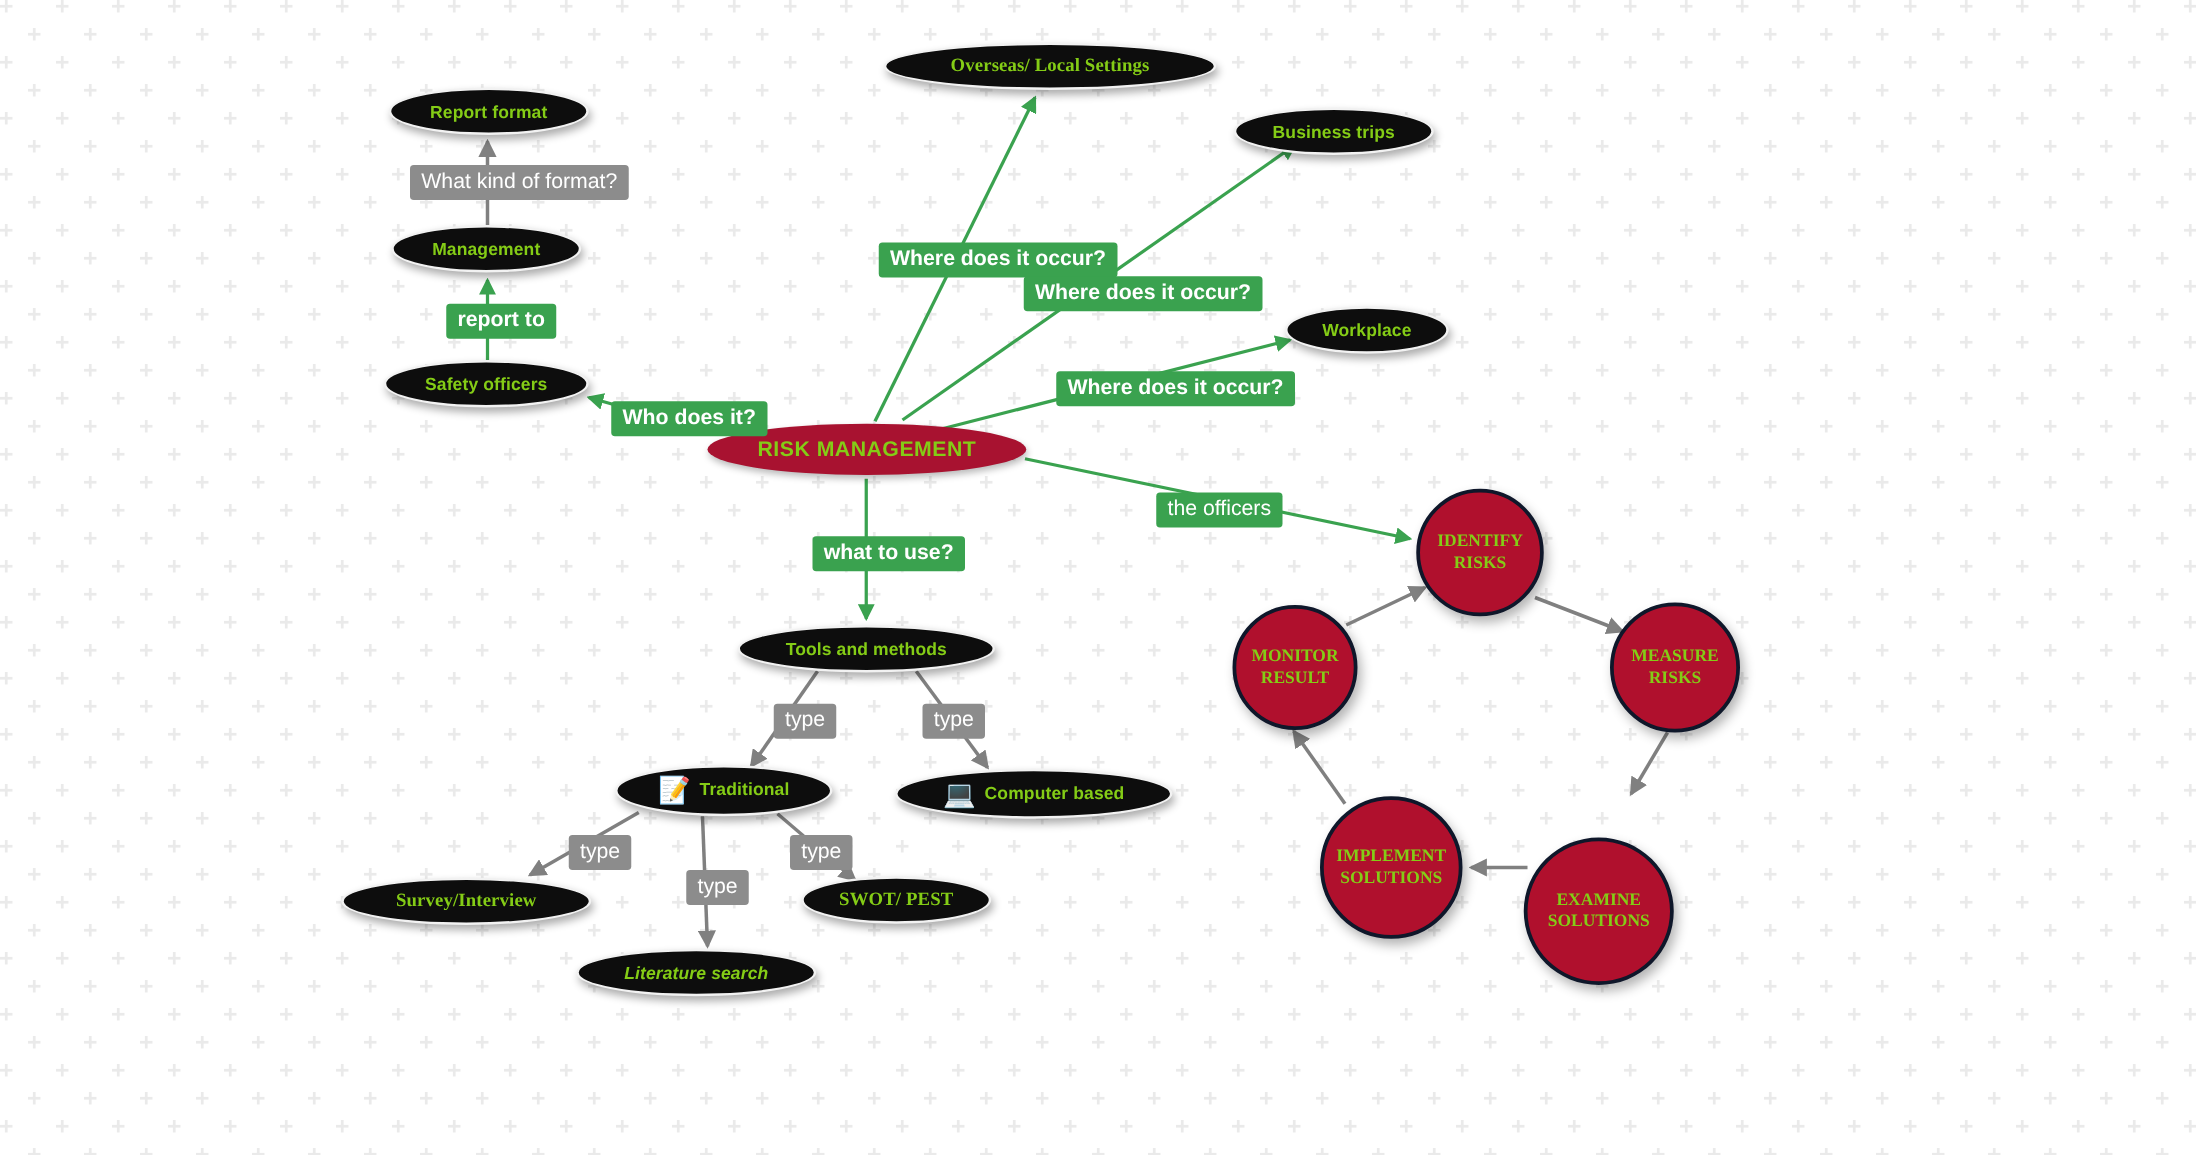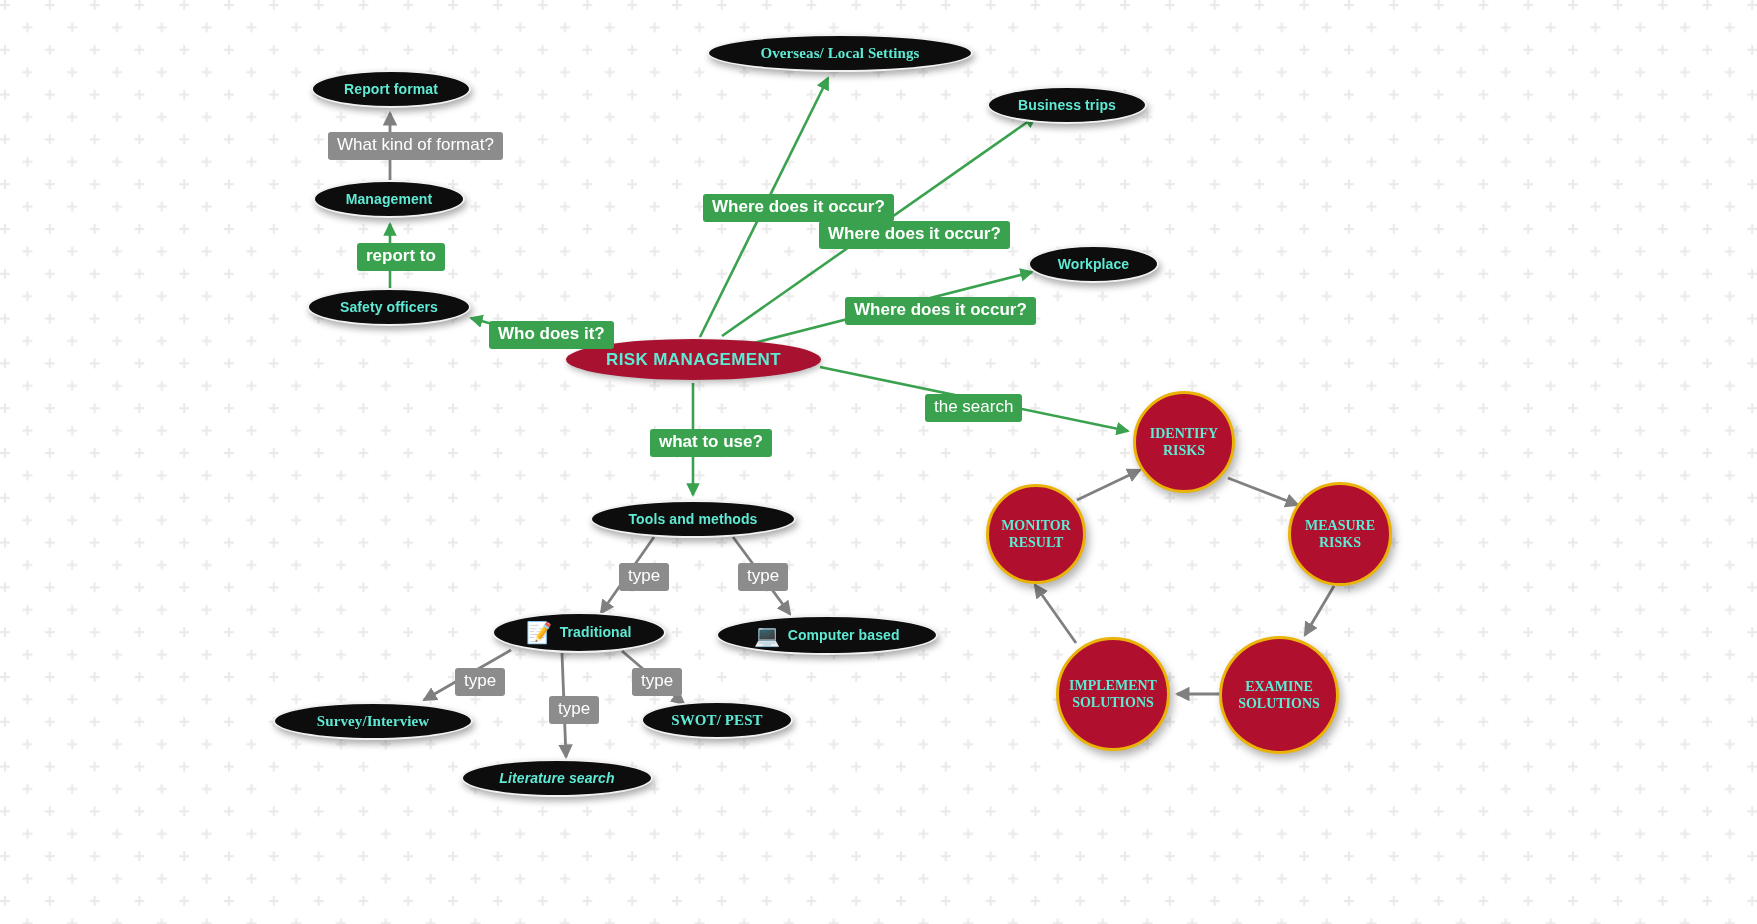--- a/index.html
+++ b/index.html
@@ -42,21 +42,21 @@
     pointer-events: none;
   }
 
   .node {
     position: absolute;
     z-index: 3;
     display: flex;
     align-items: center;
     justify-content: center;
     text-align: center;
-    color: #5eead4;
+    color: #84cc16;
     white-space: nowrap;
   }
 
   
   .ellipse {
     background: #0d0d0d;
     border-radius: 50%;
     border: 2.5px solid #f2f2f2;
     box-shadow: 2px 4px 7px rgba(0,0,0,0.33);
     font-weight: bold;
@@ -73,21 +73,21 @@
     box-shadow: 1px 3px 6px rgba(0,0,0,0.28);
     font-family: "Liberation Sans", sans-serif;
     font-weight: bold;
     letter-spacing: 0.4px;
   }
 
   
   .circle {
     background: #b0102d;
     border-radius: 50%;
-    border: 3px solid #eab308;
+    border: 3px solid #0f172a;
     box-shadow: 3px 5px 9px rgba(0,0,0,0.3);
     font-family: "Liberation Serif", serif;
     font-weight: bold;
     line-height: 1.22;
     white-space: normal;
   }
 
   .node-emoji {
     display: inline-block;
     margin-right: 7px;
@@ -202,38 +202,38 @@
       </div>
       <div class="node ellipse serif" style="left: 641px; top: 701px; width: 152px; height: 38px; font-size: 15px;">
         <span><span>SWOT/ PEST</span></span>
       </div>
       <div class="node circle" style="left: 1133px; top: 391px; width: 102px; height: 102px; font-size: 14px;">
         <span><span>IDENTIFY RISKS</span></span>
       </div>
       <div class="node circle" style="left: 1288px; top: 482px; width: 104px; height: 104px; font-size: 14px;">
         <span><span>MEASURE RISKS</span></span>
       </div>
-      <div class="node circle" style="left: 1219px; top: 636px; width: 120px; height: 118px; font-size: 14px;">
+      <div class="node circle" style="left: 1219px; top: 670px; width: 120px; height: 118px; font-size: 14px;">
         <span><span>EXAMINE SOLUTIONS</span></span>
       </div>
       <div class="node circle" style="left: 1056px; top: 637px; width: 114px; height: 114px; font-size: 14px;">
         <span><span>IMPLEMENT SOLUTIONS</span></span>
       </div>
       <div class="node circle" style="left: 986px; top: 484px; width: 100px; height: 100px; font-size: 14px;">
         <span><span>MONITOR RESULT</span></span>
       </div>
     </div>
   <div id="label-layer">
       <div class="edge-label green" style="left: 357px; top: 243px;">report to</div>
       <div class="edge-label gray" style="left: 328px; top: 132px;">What kind of format?</div>
       <div class="edge-label green" style="left: 489px; top: 321px;">Who does it?</div>
       <div class="edge-label green" style="left: 703px; top: 194px;">Where does it occur?</div>
       <div class="edge-label green" style="left: 819px; top: 221px;">Where does it occur?</div>
       <div class="edge-label green" style="left: 845px; top: 297px;">Where does it occur?</div>
-      <div class="edge-label green thin" style="left: 925px; top: 394px;">the search</div>
+      <div class="edge-label green thin" style="left: 925px; top: 394px;">the officers</div>
       <div class="edge-label green" style="left: 650px; top: 429px;">what to use?</div>
       <div class="edge-label gray" style="left: 619px; top: 563px;">type</div>
       <div class="edge-label gray" style="left: 738px; top: 563px;">type</div>
       <div class="edge-label gray" style="left: 455px; top: 668px;">type</div>
       <div class="edge-label gray" style="left: 549px; top: 696px;">type</div>
       <div class="edge-label gray" style="left: 632px; top: 668px;">type</div>
     </div>
 </div>
 
 </body></html>

